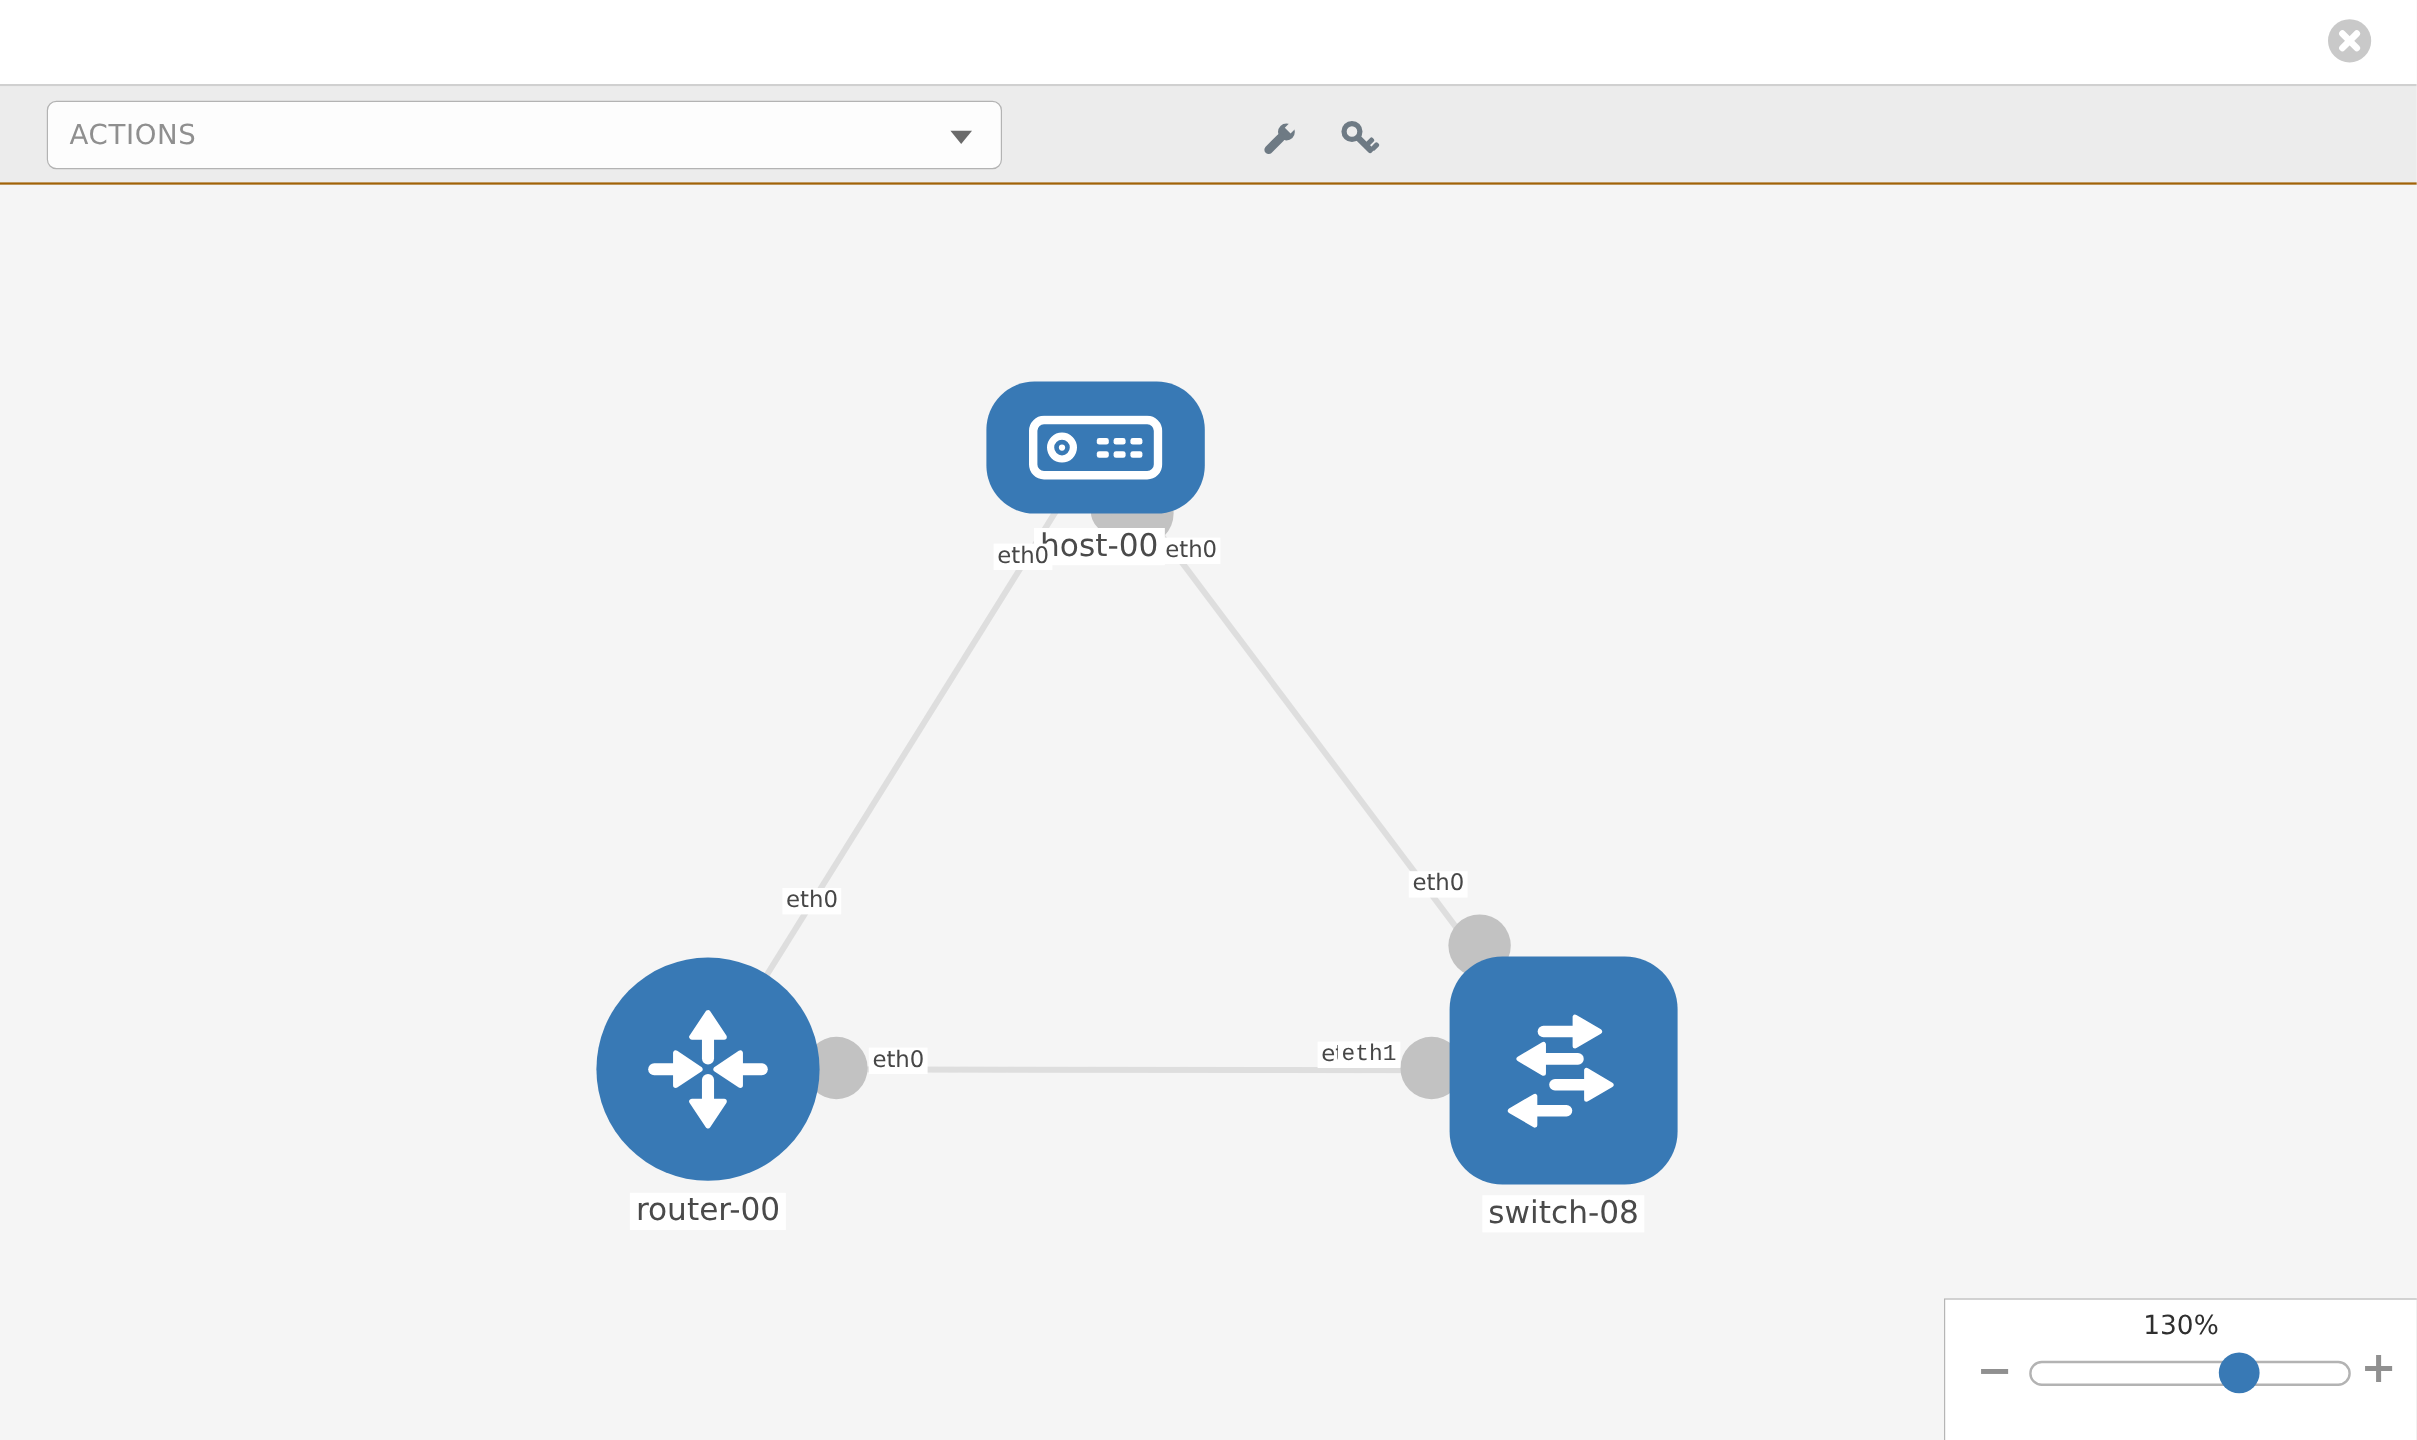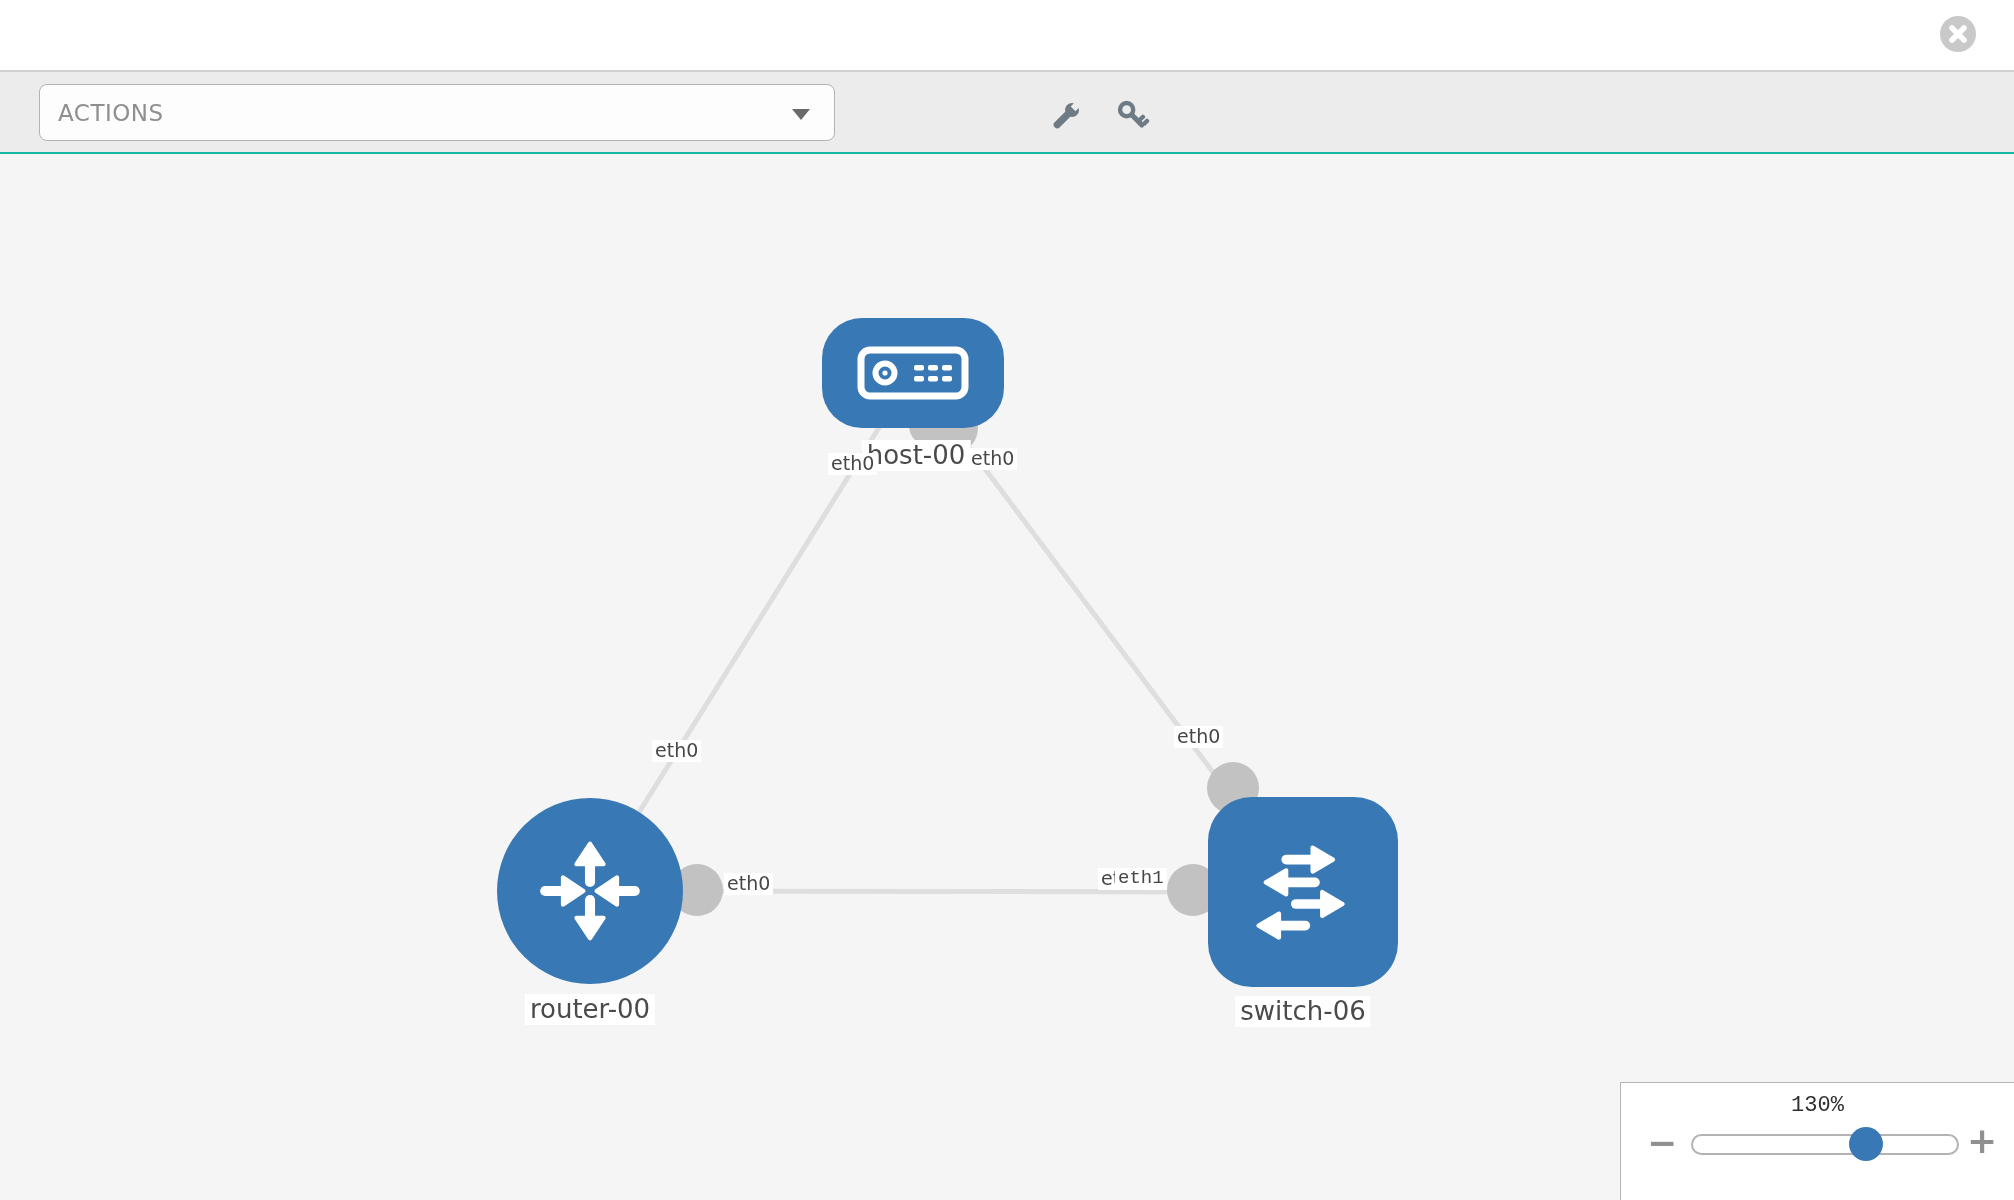--- a/index.html
+++ b/index.html
@@ -13,21 +13,21 @@
     font-family:"DejaVu Sans","Liberation Sans",sans-serif;background:#f5f5f5;}
 
   
   .header{position:relative;width:2014px;height:72px;background:#ffffff;border-bottom:2px solid #d0d0d0;}
   .header-title{position:absolute;left:39px;top:50%;transform:translateY(-50%);
     font-size:26px;font-weight:700;color:#4e4e4e;letter-spacing:.2px;}
   .close-btn{position:absolute;right:38px;top:16px;width:36px;height:36px;border-radius:50%;
     background:#c9c9c9;cursor:pointer;display:flex;align-items:center;justify-content:center;}
 
   
-  .toolbar{position:relative;width:2014px;height:82px;background:#ececec;border-bottom:2px solid #14b8a6;}
+  .toolbar{position:relative;width:2014px;height:82px;background:#ececec;border-bottom:2px solid #a16207;}
   .select-box{position:absolute;top:12px;height:57px;background:#fdfdfd;border:1px solid #b3b3b3;
     border-radius:8px;display:flex;align-items:center;cursor:pointer;}
   .select-box .sel-label{padding-left:18px;font-size:23px;color:#8f8f8f;letter-spacing:.5px;}
   .caret{position:absolute;right:24px;top:50%;margin-top:-4px;width:0;height:0;
     border-left:9px solid transparent;border-right:9px solid transparent;border-top:11px solid #6a6a6a;}
   .actions-box{left:39px;width:796px;}
   .search-box{left:1182px;width:793px;}
   .tool-icon{position:absolute;top:27px;width:34px;height:34px;cursor:pointer;}
   .wrench-pos{left:1049px;}
   .key-pos{left:1116px;}
@@ -40,21 +40,21 @@
   .node-router{left:497px;top:644px;width:186px;height:186px;border-radius:50%;}
   .node-switch{left:1208px;top:643px;width:190px;height:190px;border-radius:44px;}
   .n-label{position:absolute;background:#ffffff;color:#4a4a4a;font-size:26px;line-height:1.1;
     padding:1px 5px;white-space:nowrap;transform:translateX(-50%);}
   .if-label{position:absolute;background:#ffffff;color:#474747;font-size:19px;line-height:1.15;
     padding:0 3px;white-space:nowrap;}
 
   
   .zoom-panel{position:absolute;left:1620px;top:928px;width:395px;height:119px;
     background:#ffffff;border:1px solid #b5b5b5;}
-  .zoom-level{margin-top:10px;text-align:center;font-size:22px;color:#2f2f2f;font-family:Liberation Mono, monospace;}
+  .zoom-level{margin-top:10px;text-align:center;font-size:22px;color:#2f2f2f;}
   .zoom-minus,.zoom-plus{position:absolute;font-size:36px;font-weight:700;color:#909090;cursor:pointer;line-height:1;}
   .zoom-minus{left:26px;top:42px;}
   .zoom-plus{left:346px;top:40px;}
   .zoom-track{position:absolute;left:70px;top:51px;width:268px;height:21px;background:#fff;
     border:2px solid #b3b3b3;border-radius:12px;cursor:pointer;}
   .zoom-thumb{position:absolute;left:156px;top:-9px;width:34px;height:34px;border-radius:50%;
     background:var(--accent-thumb);cursor:grab;}
 </style>
 </head>
 <body>
@@ -145,21 +145,21 @@
         <line x1="44" y1="60" x2="68" y2="60"></line>
         <polygon points="83,60 66,50 66,70" stroke-width="3.5"></polygon>
         <line x1="52" y1="78" x2="28" y2="78"></line>
         <polygon points="13,78 30,68 30,88" stroke-width="3.5"></polygon>
       </g>
     </svg>
   </div>
 
   <div class="n-label" style="left:916px;top:286px;">host-00</div>
   <div class="n-label" style="left:590px;top:840px;">router-00</div>
-  <div class="n-label" style="left:1303px;top:842px;">switch-06</div>
+  <div class="n-label" style="left:1303px;top:842px;">switch-08</div>
 
   <div class="if-label" style="left:828px;top:299px;">eth0</div>
   <div class="if-label" style="left:968px;top:294px;">eth0</div>
   <div class="if-label" style="left:652px;top:586px;">eth0</div>
   <div class="if-label" style="left:1174px;top:572px;">eth0</div>
   <div class="if-label" style="left:724px;top:719px;">eth0</div>
   <div class="if-label" style="left:1098px;top:714px;">eth0</div>
   <div class="if-label" style="left:1115px;top:714px;font-family:Liberation Mono, monospace;">eth1</div>
 
   <div class="zoom-panel">

